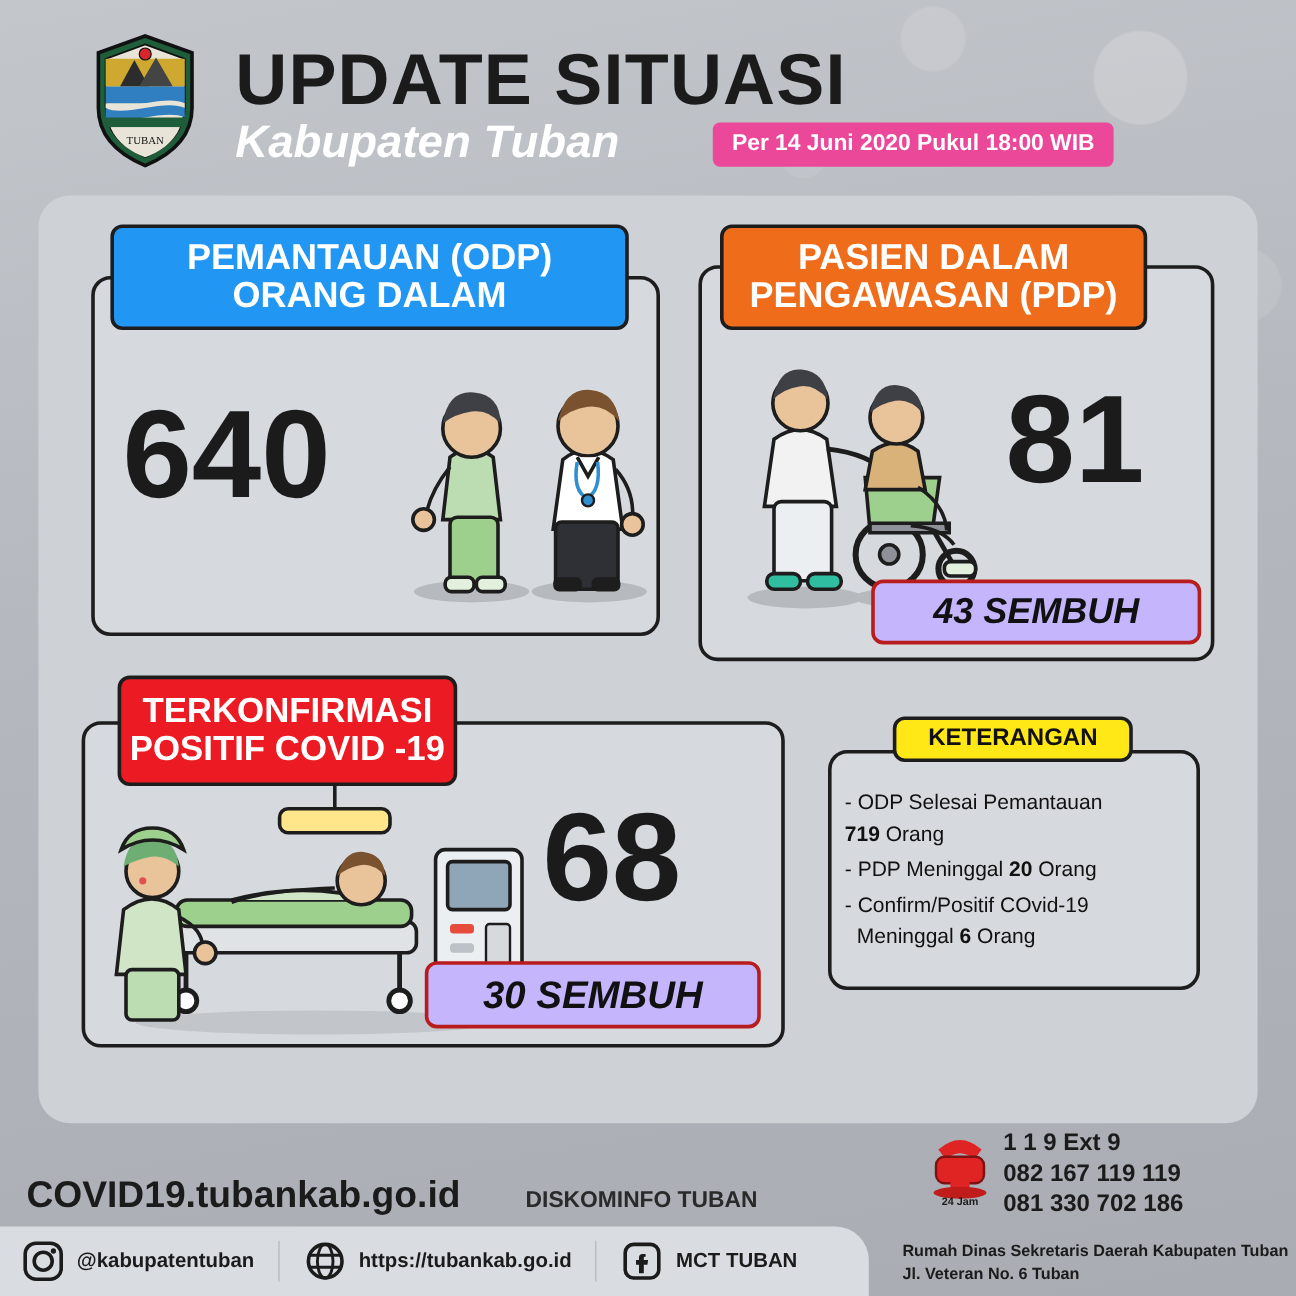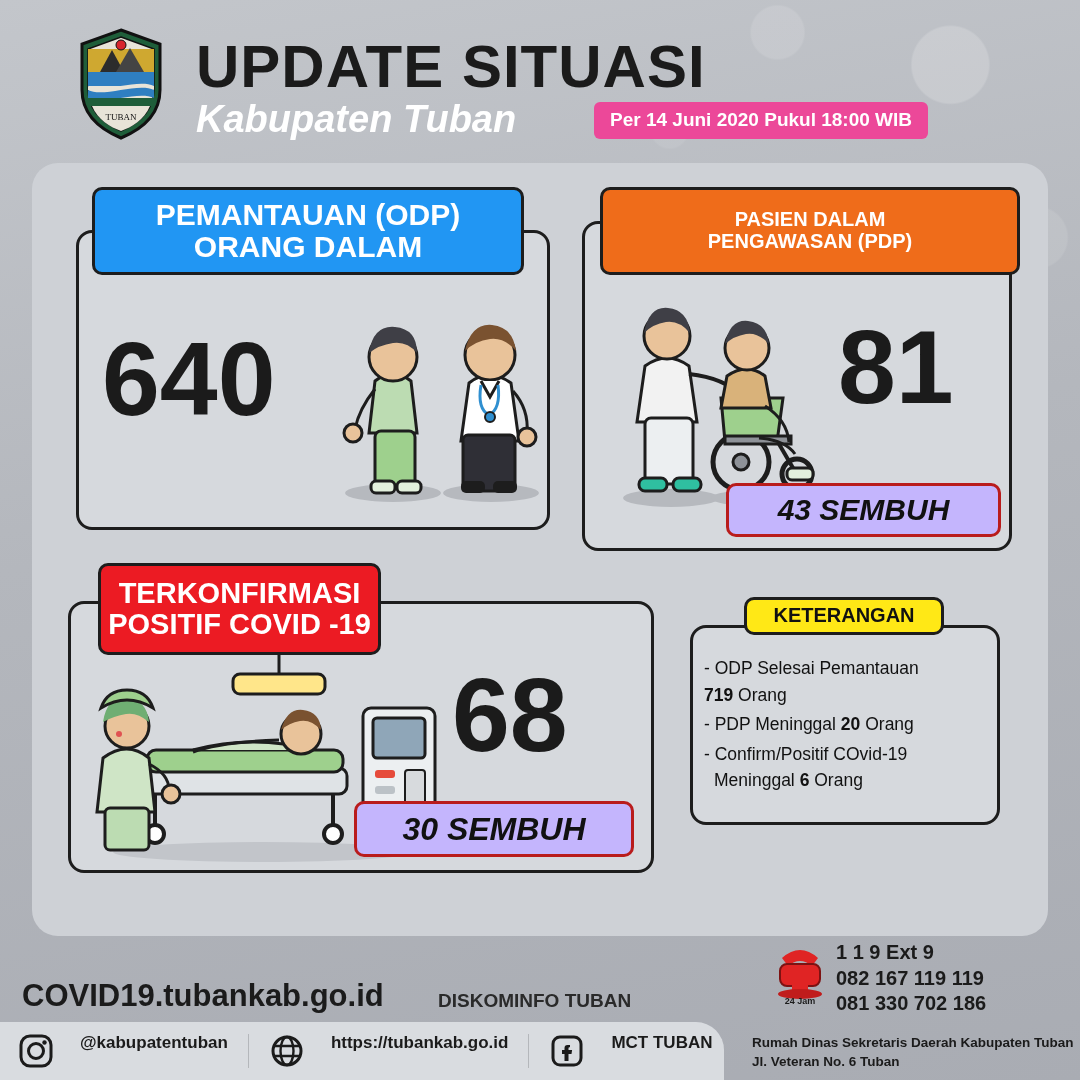--- a/index.html
+++ b/index.html
@@ -100,22 +100,22 @@
   #odp-card { left: 44px; top: 67px; width: 474px; height: 300px; }
   #odp-badge {
     left: 60px; top: 24px; width: 432px; height: 88px;
     background: #2196f3; font-size: 30px;
   }
   #odp-number { left: 70px; top: 164px; font-size: 104px; }
 
   
   #pdp-card { left: 550px; top: 58px; width: 430px; height: 330px; }
   #pdp-badge {
-    left: 568px; top: 24px; width: 420px; height: 88px;
-    background: #ef6c1a; font-size: 20px; text-align: right;
+    left: 568px; top: 24px; width: 356px; height: 88px;
+    background: #ef6c1a; font-size: 30px; text-align: right;
   }
   #pdp-number { left: 806px; top: 152px; font-size: 104px; }
   #pdp-sembuh {
     left: 694px; top: 320px; width: 275px; height: 54px; font-size: 30px;
   }
 
   
   #pos-card { left: 36px; top: 438px; width: 586px; height: 272px; }
   #pos-badge {
     left: 66px; top: 400px; width: 283px; height: 92px;
@@ -158,21 +158,21 @@
   .addr {
     position: absolute; left: 752px; top: 1034px;
     font-size: 13.5px; font-weight: bold; color: #1b1b1b; line-height: 1.4;
   }
   .footbar {
     position: absolute; left: 0; top: 1022px; width: 724px; height: 58px;
     background: #d9dce0;
     border-top-right-radius: 28px; border-bottom-right-radius: 0;
     display: flex; align-items: center; gap: 14px; padding-left: 18px;
   }
-  .fb-item { display: flex; gap: 26px; }
+  .fb-item { display: flex; align-items: center; gap: 10px; }
   .fb-item span.txt { font-size: 17px; font-weight: bold; color: #1b1b1b; }
   .fb-sep { width: 1px; height: 34px; background: #b4b7bb; margin: 0 6px; }
 
   svg { overflow: visible; }
 </style>
 </head>
 <body>
 
 <div class="bg-texture"></div>
 

